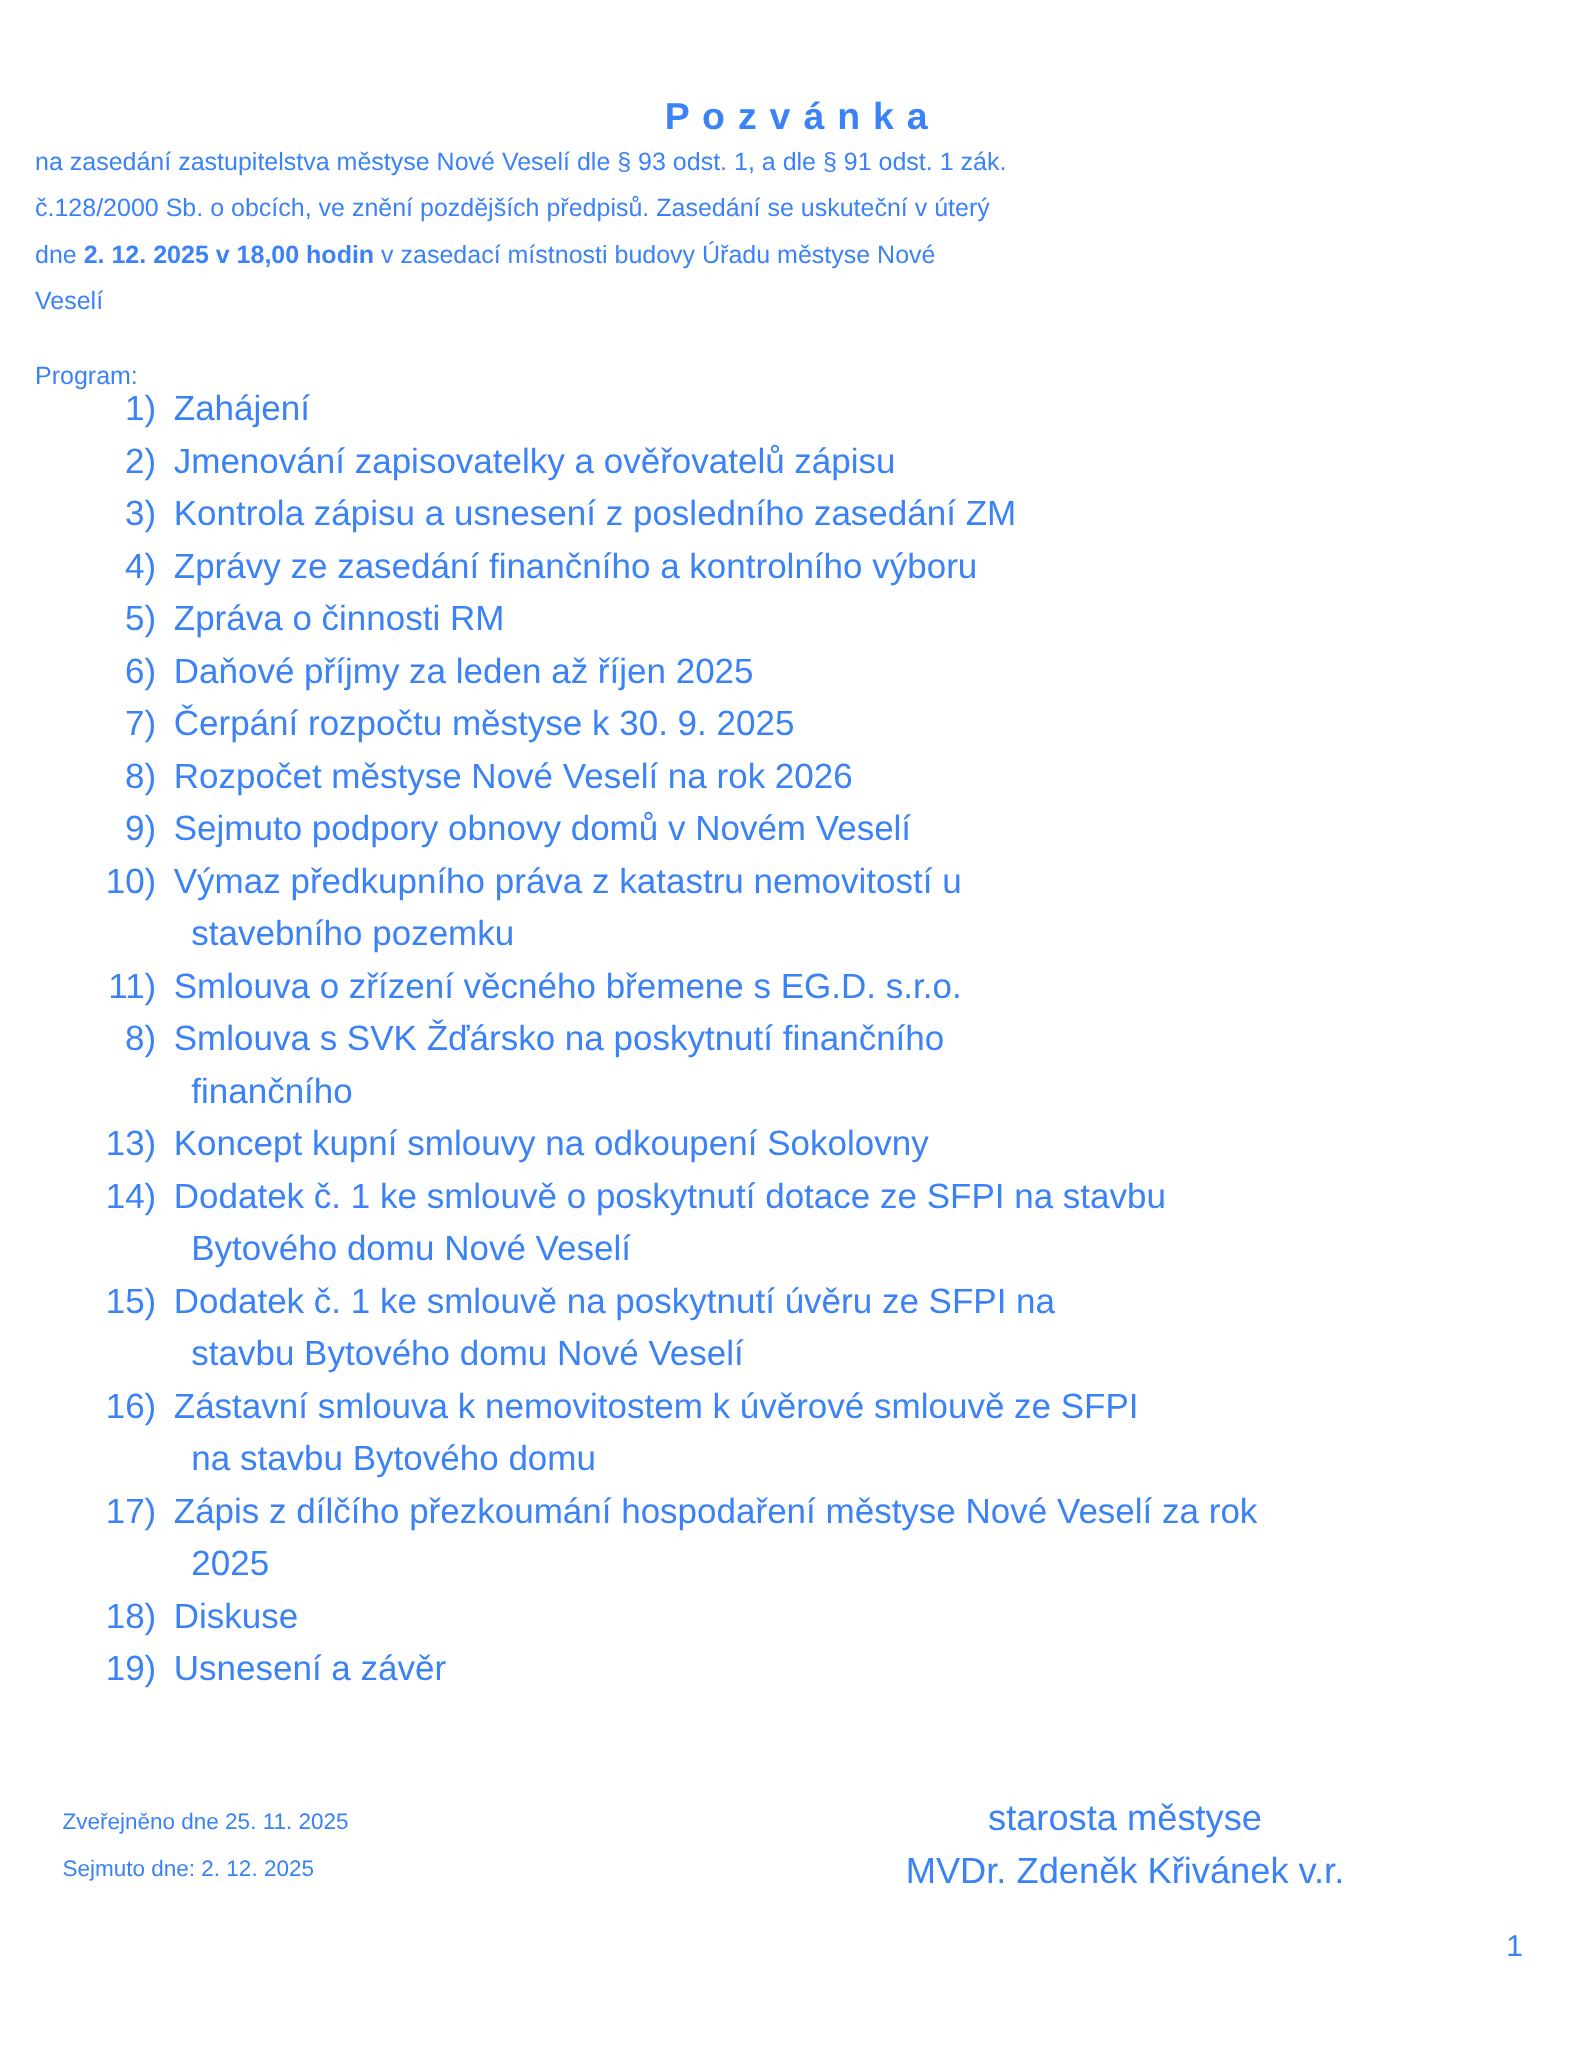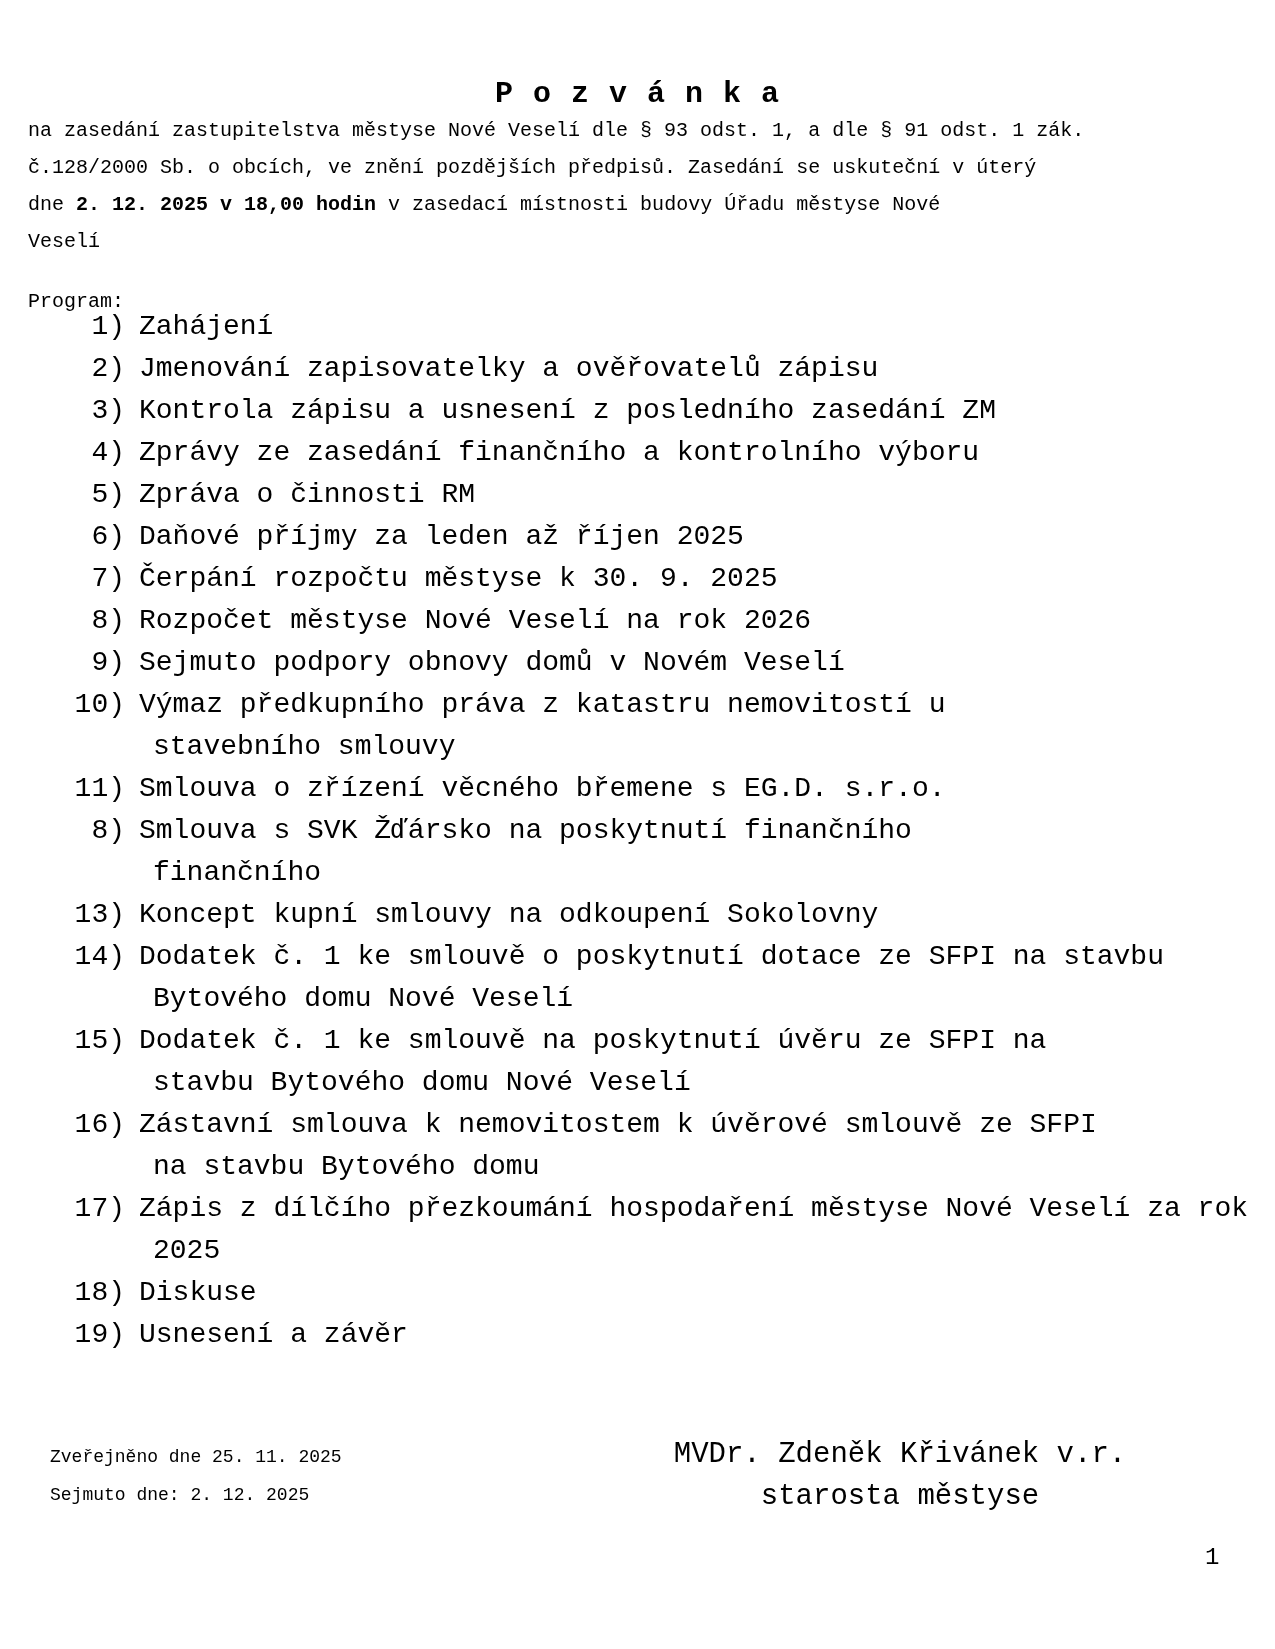--- a/index.html
+++ b/index.html
@@ -1,22 +1,22 @@
 <!DOCTYPE html>
 <html><head>
 <meta charset="utf-8">
 <style>
   html, body { margin: 0; padding: 0; background: #ffffff; }
   .page {
     position: relative;
     width: 1275px;
     height: 1649px;
     background: #ffffff;
-    color: #000000;
-    font-family: Liberation Mono, monospace;
+    color: #3b82f6;
+    font-family: Liberation Sans, sans-serif;
     overflow: hidden;
   }
   .doc-title {
     position: absolute;
     top: 78px;
     left: 0;
     width: 100%;
     text-align: center;
     font-size: 30px;
     font-weight: bold;
@@ -141,21 +141,21 @@
       <div class="program-row">
         <span class="program-num">9)</span>
         <div class="program-text">
           <div>Sejmuto podpory obnovy domů v Novém Veselí</div>
         </div>
       </div>
       <div class="program-row">
         <span class="program-num">10)</span>
         <div class="program-text">
           <div>Výmaz předkupního práva z katastru nemovitostí u</div>
-          <div class="cont">stavebního smlouvy</div>
+          <div class="cont">stavebního pozemku</div>
         </div>
       </div>
       <div class="program-row">
         <span class="program-num">11)</span>
         <div class="program-text">
           <div>Smlouva o zřízení věcného břemene s EG.D. s.r.o.</div>
         </div>
       </div>
       <div class="program-row">
         <span class="program-num">8)</span>
@@ -211,19 +211,19 @@
         </div>
       </div>
     </div>
 
   <div class="footer-left">
     <div>Zveřejněno dne 25. 11. 2025</div>
     <div>Sejmuto dne: 2. 12. 2025</div>
   </div>
 
   <div class="footer-right">
+    <div>starosta městyse</div>
     <div>MVDr. Zdeněk Křivánek v.r.</div>
-    <div>starosta městyse</div>
   </div>
 
   <div class="page-number">1</div>
 
 </div>
 
 </body></html>

